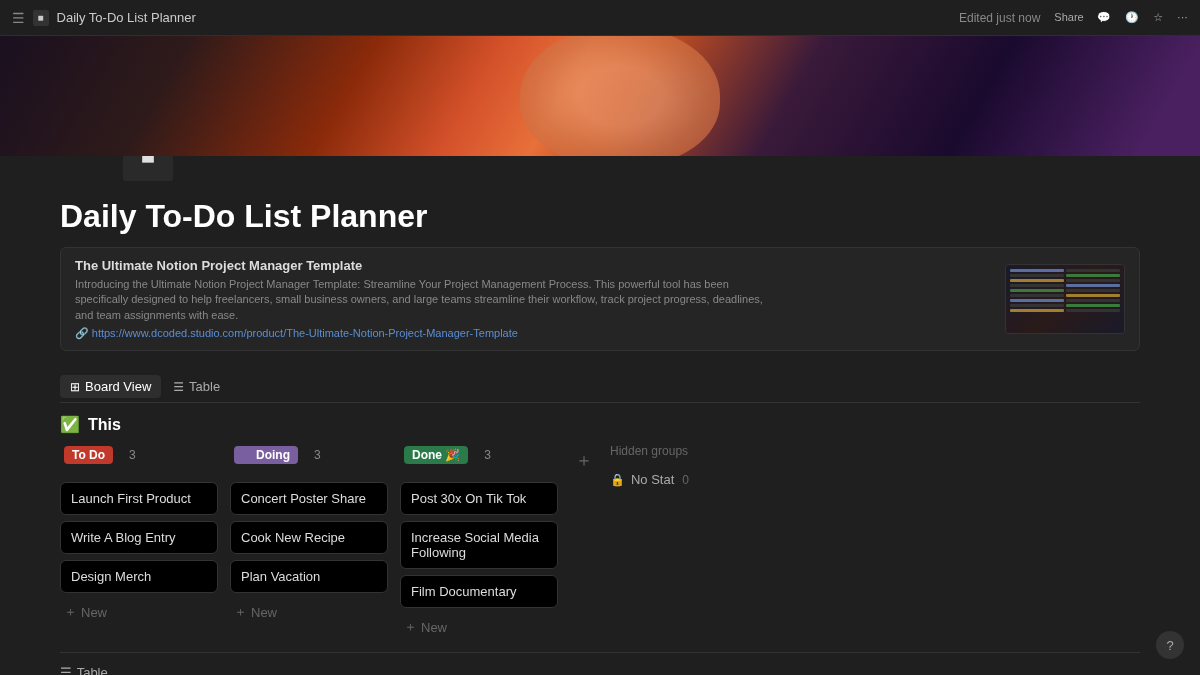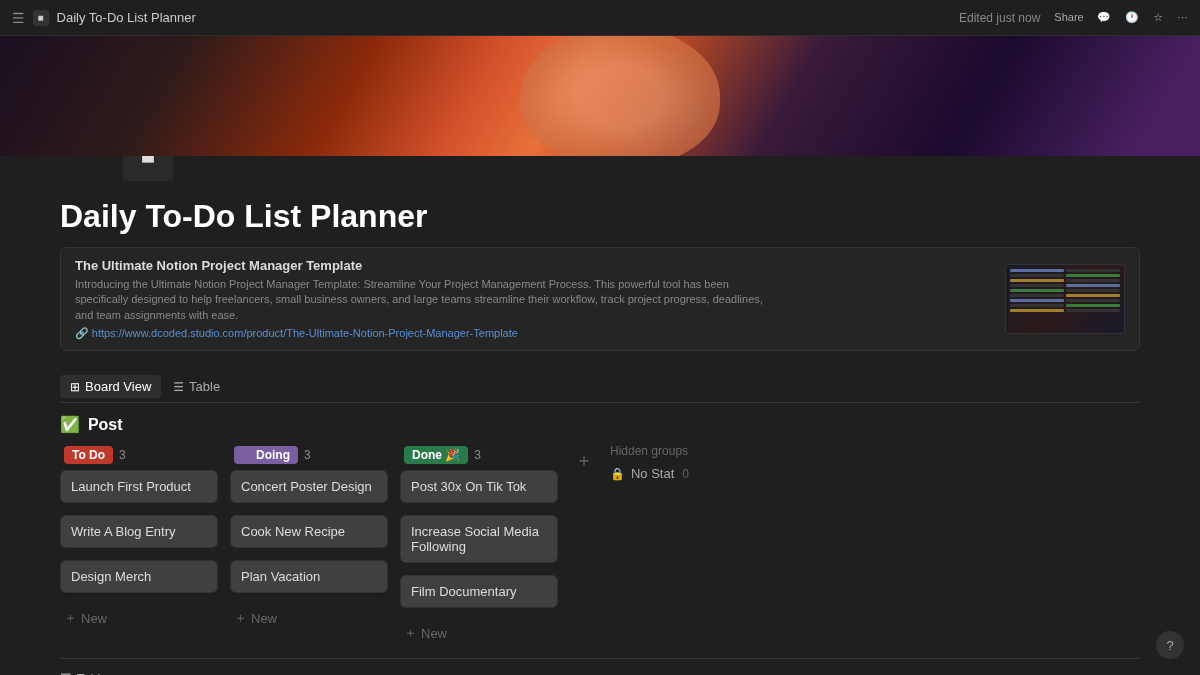--- a/index.html
+++ b/index.html
@@ -180,42 +180,42 @@
     }
     .section-icon { font-size: 16px; }
     .board-column {
       min-width: 158px;
       width: 158px;
       flex-shrink: 0;
     }
     .column-header {
       display: flex;
       align-items: center;
-      gap: 6px;
-      margin-bottom: 4px;
+      gap: 16px;
+      margin-bottom: 16px;
       padding: 2px 4px;
     }
     .column-badge {
       display: inline-block;
       padding: 2px 8px;
       border-radius: 4px;
       font-size: 12px;
       font-weight: 600;
     }
     .badge-todo { background: #c0392b; color: #fff; }
     .badge-doing { background: #7a5fa0; color: #fff; padding-left: 22px; }
     .badge-done { background: #2a7a4a; color: #fff; }
     .column-count { color: #888; font-size: 12px; }
 
     .card {
-      background: #404040;
+      background: #000000;
       border: 1px solid #333;
       border-radius: 6px;
       padding: 8px 10px;
-      margin-bottom: 12px;
+      margin-bottom: 6px;
       font-size: 13px;
       color: #ddd;
       cursor: pointer;
     }
 
     .add-new-btn {
       display: flex;
       align-items: center;
       gap: 4px;
       color: #666;
@@ -229,20 +229,21 @@
     .hidden-groups-area {
       display: flex;
       flex-direction: column;
       gap: 8px;
       min-width: 140px;
       padding-top: 0;
     }
     .hidden-groups-label {
       color: #666;
       font-size: 12px;
+      margin-bottom: 6px;
     }
     .no-stat-item {
       display: flex;
       align-items: center;
       gap: 6px;
       font-size: 13px;
       color: #aaa;
     }
     .lock-icon { font-size: 12px; color: #888; }
     .no-stat-count { color: #666; font-size: 12px; margin-left: 2px; }
@@ -378,21 +379,21 @@
       <span>Board View</span>
     </div>
     <div class="view-tab">
       <span class="view-tab-icon">☰</span>
       <span>Table</span>
     </div>
   </div>
 
   <div class="section-heading">
     <span class="section-icon">✅</span>
-    <span>Post</span>
+    <span>This</span>
   </div>
 
   <div class="board-container">
 
     <div class="board-column">
       <div class="column-header">
         <span class="column-badge badge-todo">To Do</span>
         <span class="column-count">3</span>
       </div>
       <div class="card">Launch First Product</div>
@@ -402,21 +403,21 @@
         <span>＋</span>
         <span>New</span>
       </div>
     </div>
 
     <div class="board-column">
       <div class="column-header">
         <span class="column-badge badge-doing">Doing</span>
         <span class="column-count">3</span>
       </div>
-      <div class="card">Concert Poster Design</div>
+      <div class="card">Concert Poster Share</div>
       <div class="card">Cook New Recipe</div>
       <div class="card">Plan Vacation</div>
       <div class="add-new-btn">
         <span>＋</span>
         <span>New</span>
       </div>
     </div>
 
     <div class="board-column">
       <div class="column-header">

